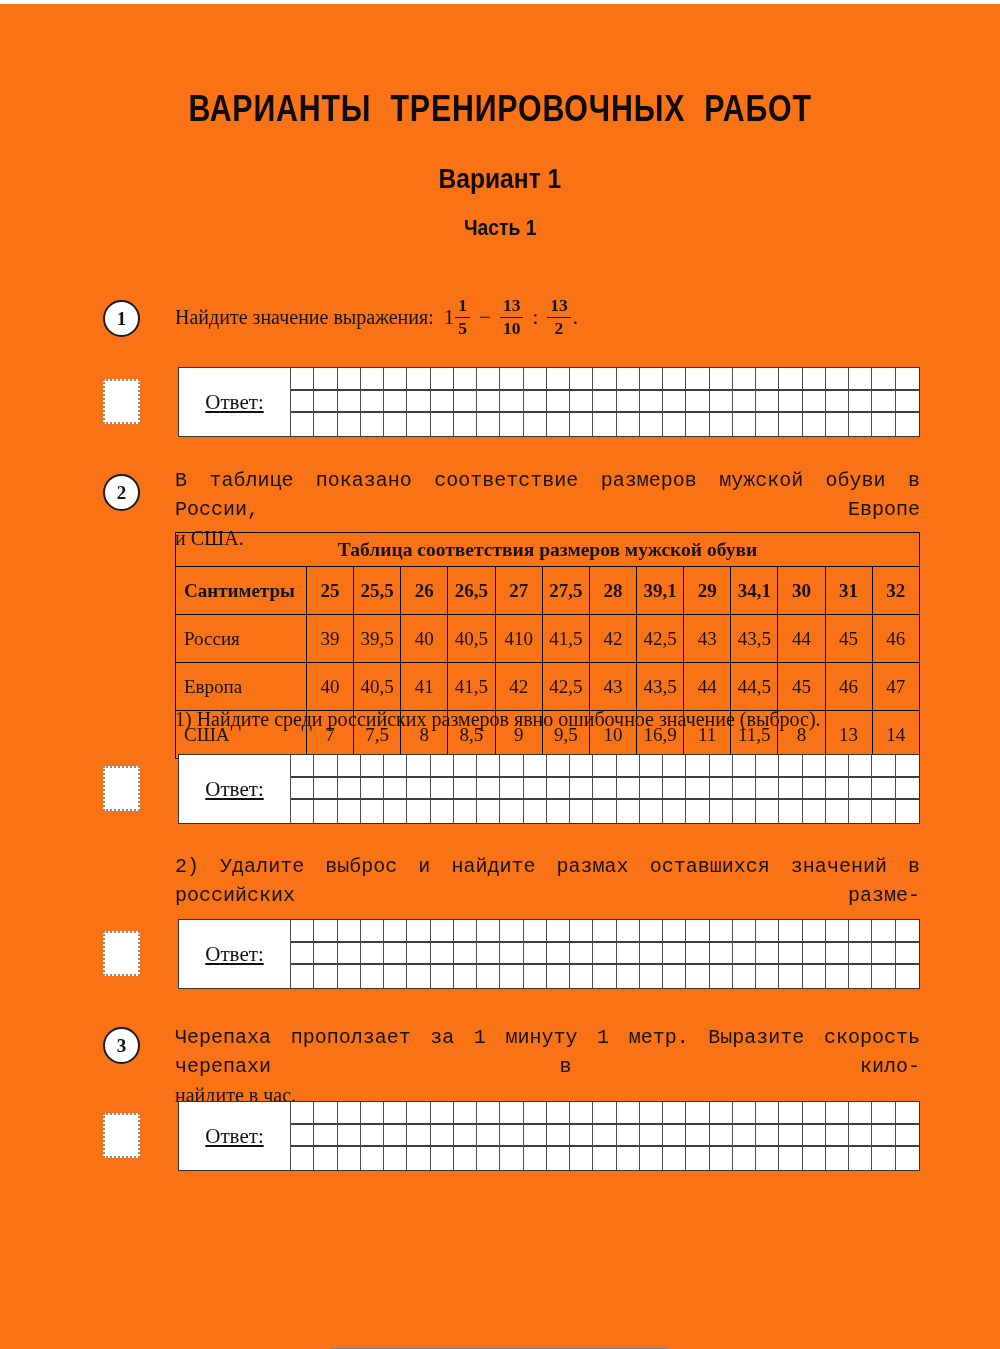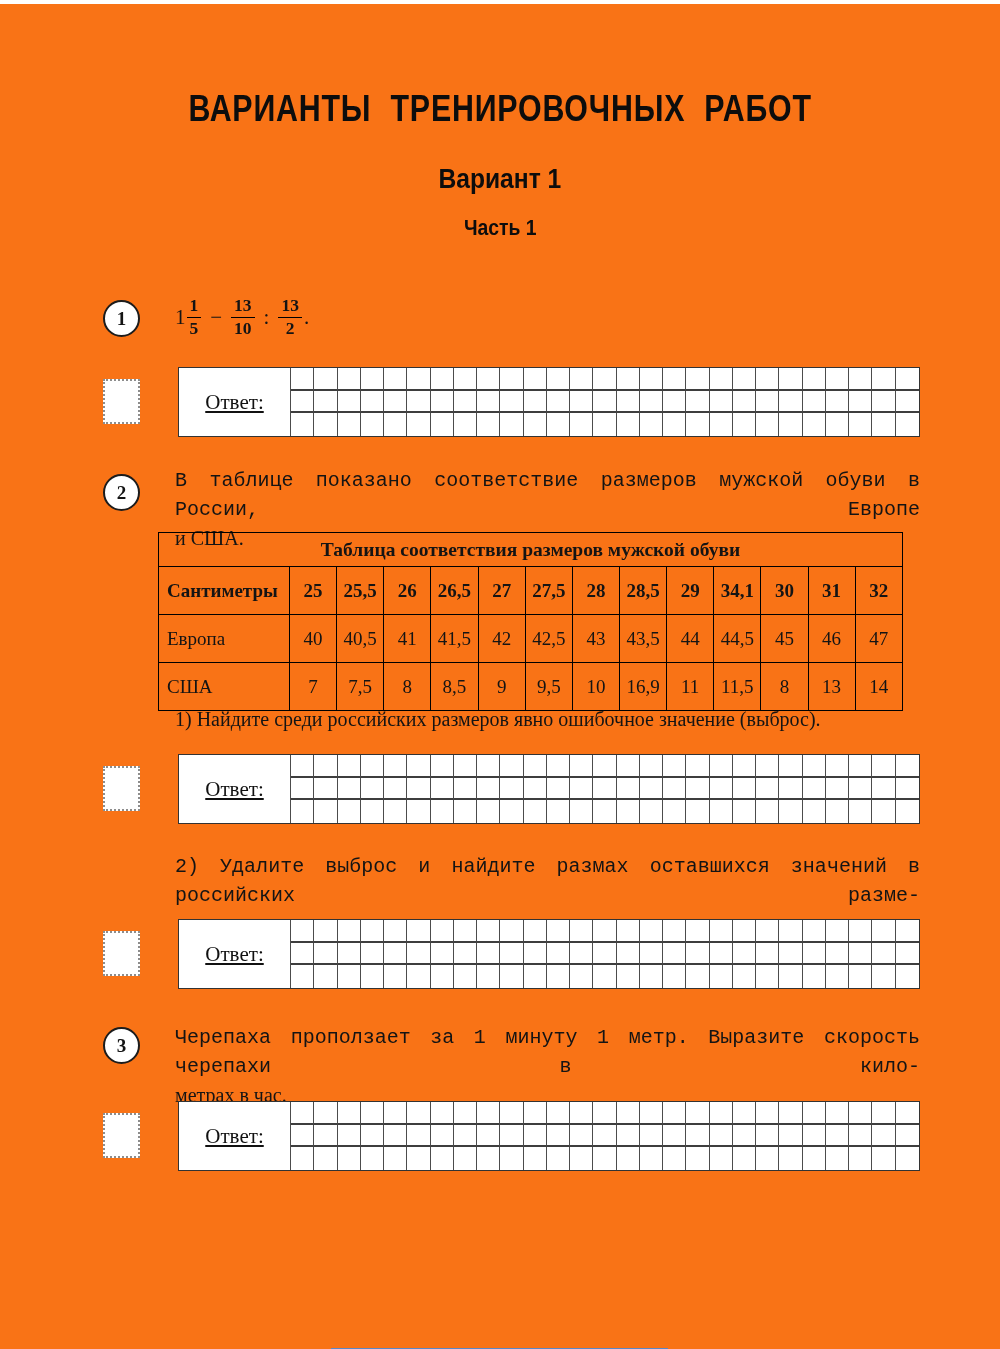--- a/index.html
+++ b/index.html
@@ -42,21 +42,21 @@
   .expr-prompt { font-size:20px; margin-right:10px; }
   .math { display:flex; align-items:center; font-size:21px; }
   .whole { font-size:21px; margin-right:1px; }
   .frac { display:inline-flex; flex-direction:column; text-align:center; font-size:17.5px; line-height:1.1; font-weight:600; }
   .frac .num { padding:0 3px 1px; border-bottom:1.4px solid #000; }
   .frac .den { padding-top:1px; }
   .op { margin:0 9px; font-size:21px; }
   .expr-suffix { font-size:21px; margin-left:2px; }
   
   .size-table {
-    position:absolute; left:158px; top:528px; width:745px;
+    position:absolute; left:175px; top:528px; width:745px;
     border-collapse:collapse; table-layout:fixed; font-size:19px;
   }
   .size-table td, .size-table th {
     border:1.4px solid #000; text-align:center; vertical-align:middle;
     height:48px; padding:0 2px; font-weight:400; overflow:hidden;
   }
   .size-table .t-title { font-weight:700; height:34px; font-size:19.5px; }
   .size-table th { font-weight:700; }
   .size-table .t-label { text-align:left; padding-left:8px; }
   
@@ -97,20 +97,21 @@
     <span>Вариант 1</span>
   </div>
   <div class="h-wrap h-part">
     <span>Часть 1</span>
   </div>
 
   <div class="p-num" style="top:296px;">
     <span>1</span>
   </div>
   <div class="expr-row">
+    <span class="expr-prompt">Найдите значение выражения:</span>
     <span class="math" id="math-expression">
         <span class="whole">1</span>
         <span class="frac">
           <span class="num">1</span>
           <span class="den">5</span>
         </span>
         <span class="op">−</span>
         <span class="frac">
           <span class="num">13</span>
           <span class="den">10</span>
@@ -231,26 +232,42 @@
         </tr>
         <tr>
           <th class="t-label">Сантиметры</th>
           <th>25</th>
           <th>25,5</th>
           <th>26</th>
           <th>26,5</th>
           <th>27</th>
           <th>27,5</th>
           <th>28</th>
-          <th>28,5</th>
+          <th>39,1</th>
           <th>29</th>
           <th>34,1</th>
           <th>30</th>
           <th>31</th>
           <th>32</th>
+        </tr>
+        <tr>
+          <td class="t-label">Россия</td>
+          <td>39</td>
+          <td>39,5</td>
+          <td>40</td>
+          <td>40,5</td>
+          <td>410</td>
+          <td>41,5</td>
+          <td>42</td>
+          <td>42,5</td>
+          <td>43</td>
+          <td>43,5</td>
+          <td>44</td>
+          <td>45</td>
+          <td>46</td>
         </tr>
         <tr>
           <td class="t-label">Европа</td>
           <td>40</td>
           <td>40,5</td>
           <td>41</td>
           <td>41,5</td>
           <td>42</td>
           <td>42,5</td>
           <td>43</td>
@@ -462,21 +479,21 @@
         <div class="answer-cell last-row"></div>
         <div class="answer-cell last-col last-row"></div>
       </div>
   </div>
 
   <div class="p-num" style="top:1023px;">
     <span>3</span>
   </div>
   <div class="body-text" style="top:1019px;">
     <div class="line-justify">Черепаха проползает за 1 минуту 1 метр. Выразите скорость черепахи в кило-</div>
-    <div>метрах в час.</div>
+    <div>найдите в час.</div>
   </div>
 
   <div class="dotted-box" style="top:1109px;"></div>
   <div class="answer-block" style="top:1097px;">
     <div class="answer-label">Ответ:</div>
     <div class="answer-grid">
         <div class="answer-cell"></div>
         <div class="answer-cell"></div>
         <div class="answer-cell"></div>
         <div class="answer-cell"></div>

